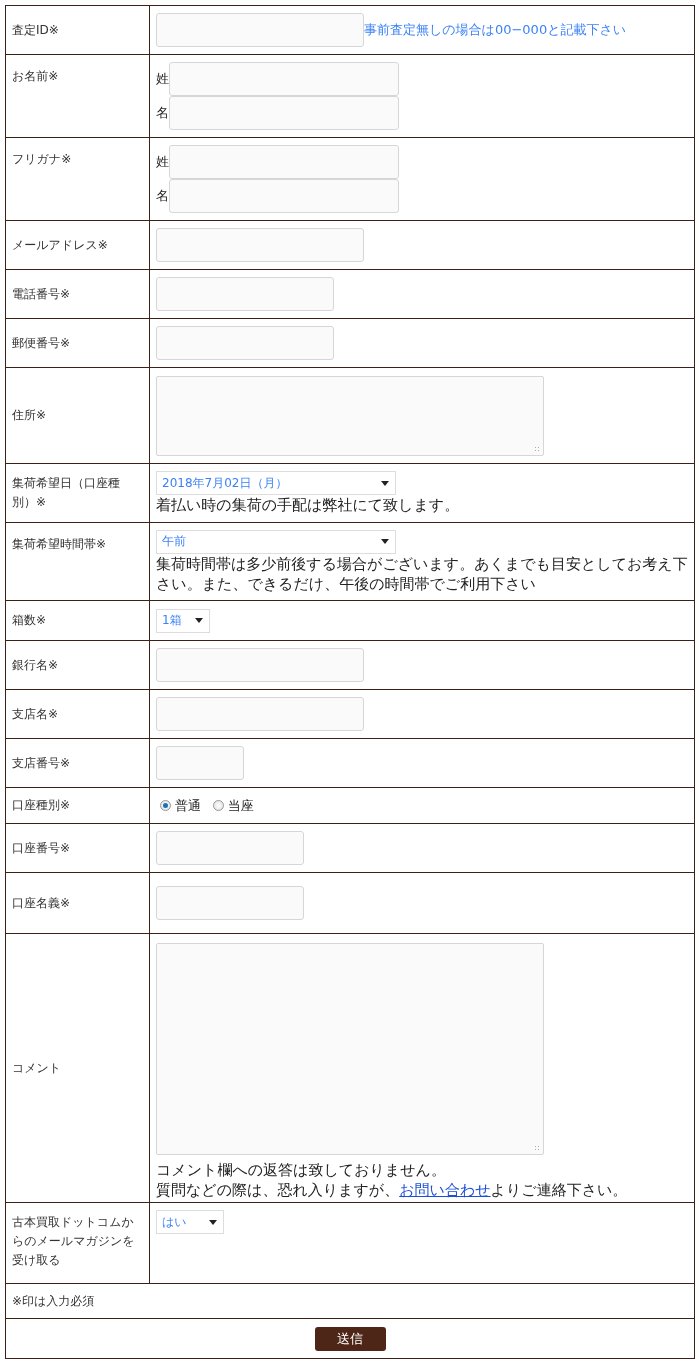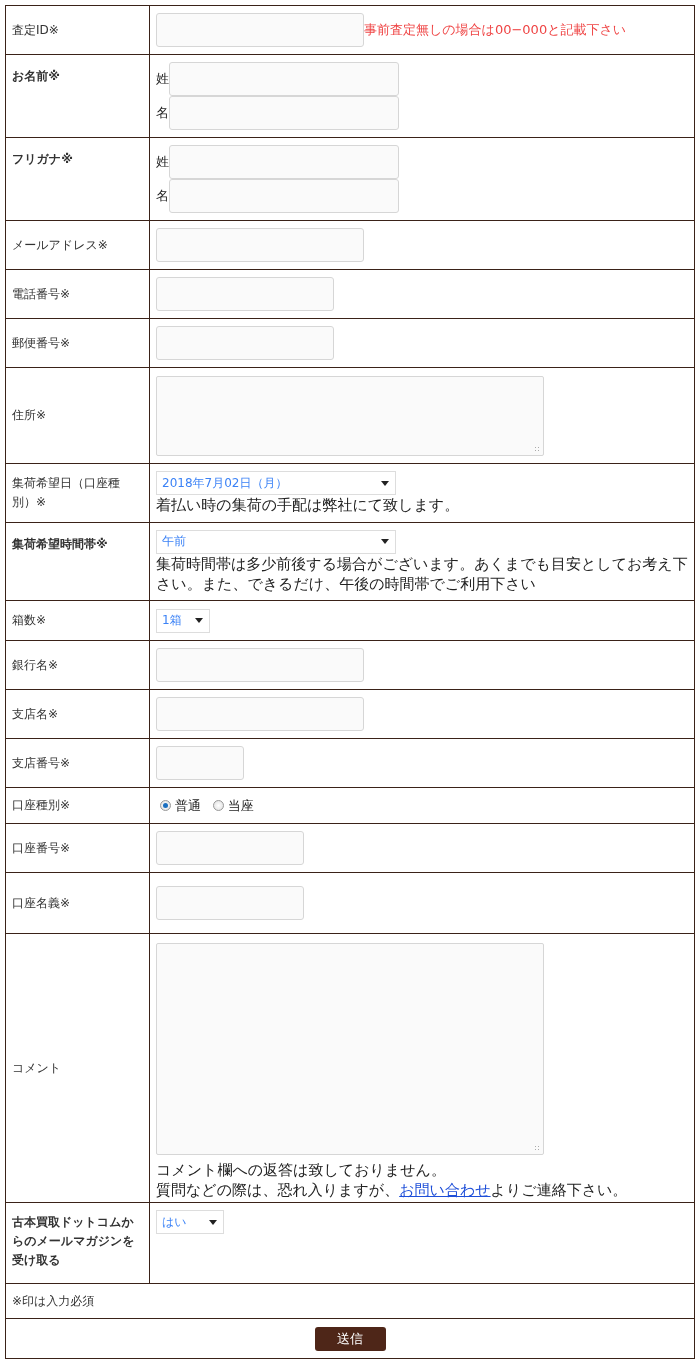--- a/index.html
+++ b/index.html
@@ -1,36 +1,36 @@
 <!DOCTYPE html>
 <html><head>
 <meta charset="utf-8">
 <style>
   html, body { margin:0; padding:0; background:#fff; }
   body { width:699px; height:1366px; position:relative; font-family:"DejaVu Sans","Liberation Sans",sans-serif; color:#333; }
   table.form { position:absolute; left:5px; top:5px; width:690px; border-collapse:collapse; table-layout:fixed; }
   table.form td { border:1px solid #3a2218; padding:0; vertical-align:middle; font-size:12px; }
   td.lbl { width:131px; padding:0 6px !important; line-height:19px; color:#333; }
   td.val { padding:0 6px 0 6px !important; }
-  td.lbl.top { vertical-align:top; padding-top:12px !important;font-weight:bold; }
+  td.lbl.top { vertical-align:top; padding-top:12px !important; }
   .inp { display:inline-block; box-sizing:border-box; height:34px; background:#fafafa; border:1px solid #d6d6d6; border-radius:3px; vertical-align:middle; }
   .ta { display:block; box-sizing:border-box; background:#fafafa; border:1px solid #d6d6d6; border-radius:2px; position:relative; }
   .ta .grip { position:absolute; right:2px; bottom:2px; width:7px; height:7px; background:
      radial-gradient(circle,#aaa 0.8px,transparent 1px) 0 0/3px 3px; }
   .sel { display:inline-flex; align-items:center; justify-content:space-between; box-sizing:border-box; height:24px; border:1px solid #ddd; background:#fff; padding:0 6px 0 5px; font-size:12px; color:#3b82f6; vertical-align:middle; }
   .sel .caret { width:0; height:0; border-left:4px solid transparent; border-right:4px solid transparent; border-top:5px solid #222; margin-left:6px; }
   .namerow { display:flex; align-items:center; height:34px; }
   .namerow span.k { width:13px; font-size:13px; color:#222; }
   .note { font-size:15px; color:#222; line-height:20px; }
   .note a { color:#1d4ed8; text-decoration:underline; }
   .radio { display:inline-flex; align-items:center; font-size:13px; color:#222; margin-right:8px; }
   .rb { width:11px; height:11px; border-radius:50%; border:1px solid #999; background:radial-gradient(circle,#fff 0,#ddd 100%); margin-right:4px; box-sizing:border-box; position:relative; }
   .rb.on::after { content:""; position:absolute; left:2px; top:2px; width:5px; height:5px; border-radius:50%; background:#1b6fc0; }
   .submit { display:inline-block; width:71px; height:24px; line-height:24px; background:#4e2618; color:#fff; border-radius:3px; text-align:center; font-size:13px; }
-  .inline-hint { font-size:13px; color:#ef4444; vertical-align:middle; }
+  .inline-hint { font-size:13px; color:#3b82f6; vertical-align:middle; }
 </style>
 </head>
 <body>
 
 <table class="form">
   <tbody>
       <tr style="height:49px">
     <td class="lbl">査定ID※</td>
     <td class="val">
       <span class="inp" style="width:208px"></span><span class="inline-hint">事前査定無しの場合は00−000と記載下さい</span>

